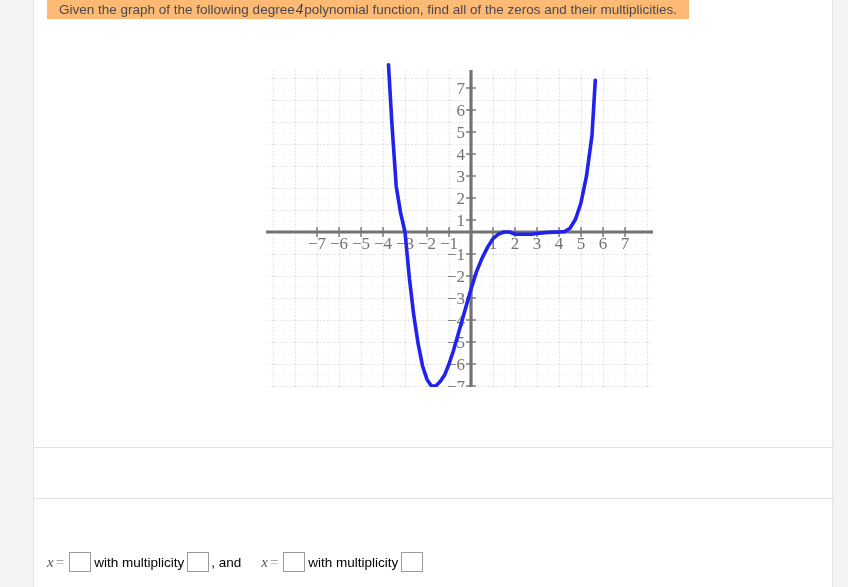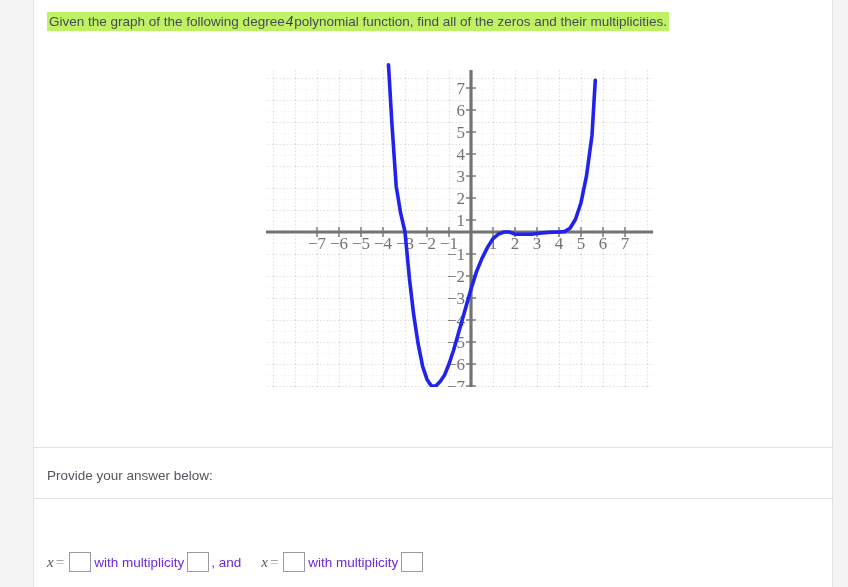--- a/index.html
+++ b/index.html
@@ -33,27 +33,27 @@
   .prompt-row {
     position: absolute;
     left: 0;
     top: 0;
     width: 800px;
     height: 18px;
   }
   .prompt {
     position: absolute;
     left: 13px;
-    top: 12px;
+    top: 0px;
     font-size: 13.5px;
     line-height: 18px;
     color: #4a4a55;
-    background: #bef264;
+    background: #fdba74;
     white-space: nowrap;
-    padding: 0 2px;
+    padding: 0 12px;
   }
   .prompt .mathnum {
     font-family: "Liberation Serif", serif;
     font-style: italic;
     font-size: 15px;
     color: #3b3b46;
     padding: 0 1px;
   }
   
   .graph-wrap {
@@ -114,21 +114,21 @@
     outline: none;
     padding: 0;
     font-family: "Liberation Sans", sans-serif;
     font-size: 13px;
     text-align: center;
     color: #3b3b46;
     vertical-align: middle;
   }
   .atext {
     font-size: 13.5px;
-    color: #6d28d9;
+    color: #000000;
     margin: 0 1px;
   }
   .atext.comma { margin-left: 0; margin-right: 20px; }
 </style>
 </head>
 <body>
 
 <div id="root">
   <div class="panel">
 
@@ -264,21 +264,20 @@
                           342.5,157.2
                           348.0,140.7
                           353.5,113.9
                           359.0,73.2
                           362.3,18.2"></polyline>
       </svg>
     </div>
 
     <div class="divider d1"></div>
 
-    <div class="answer-label">Provide your answer below:</div>
 
     <div class="divider d2"></div>
 
     <div class="answer-row">
       <span class="mvar">x</span>
       <span class="meq">=</span>
       <input class="ansbox" type="text" value="" style="">
       <span class="atext">with multiplicity</span>
       <input class="ansbox" type="text" value="" style="">
       <span class="atext comma">, and</span>

